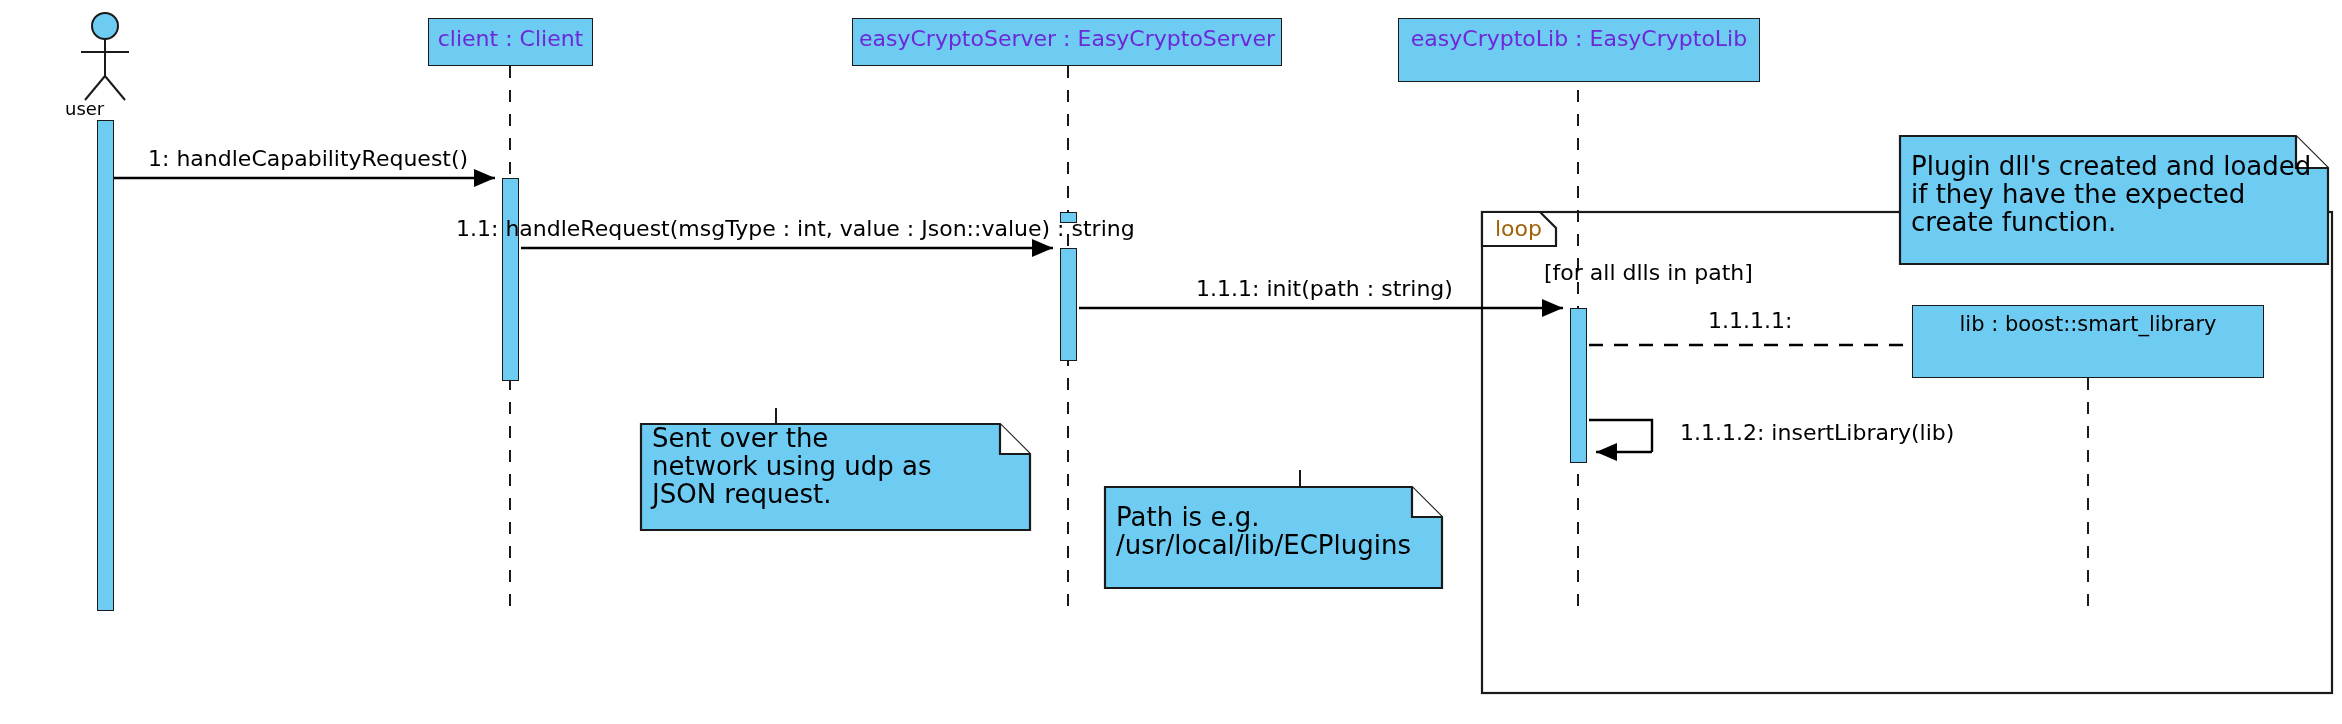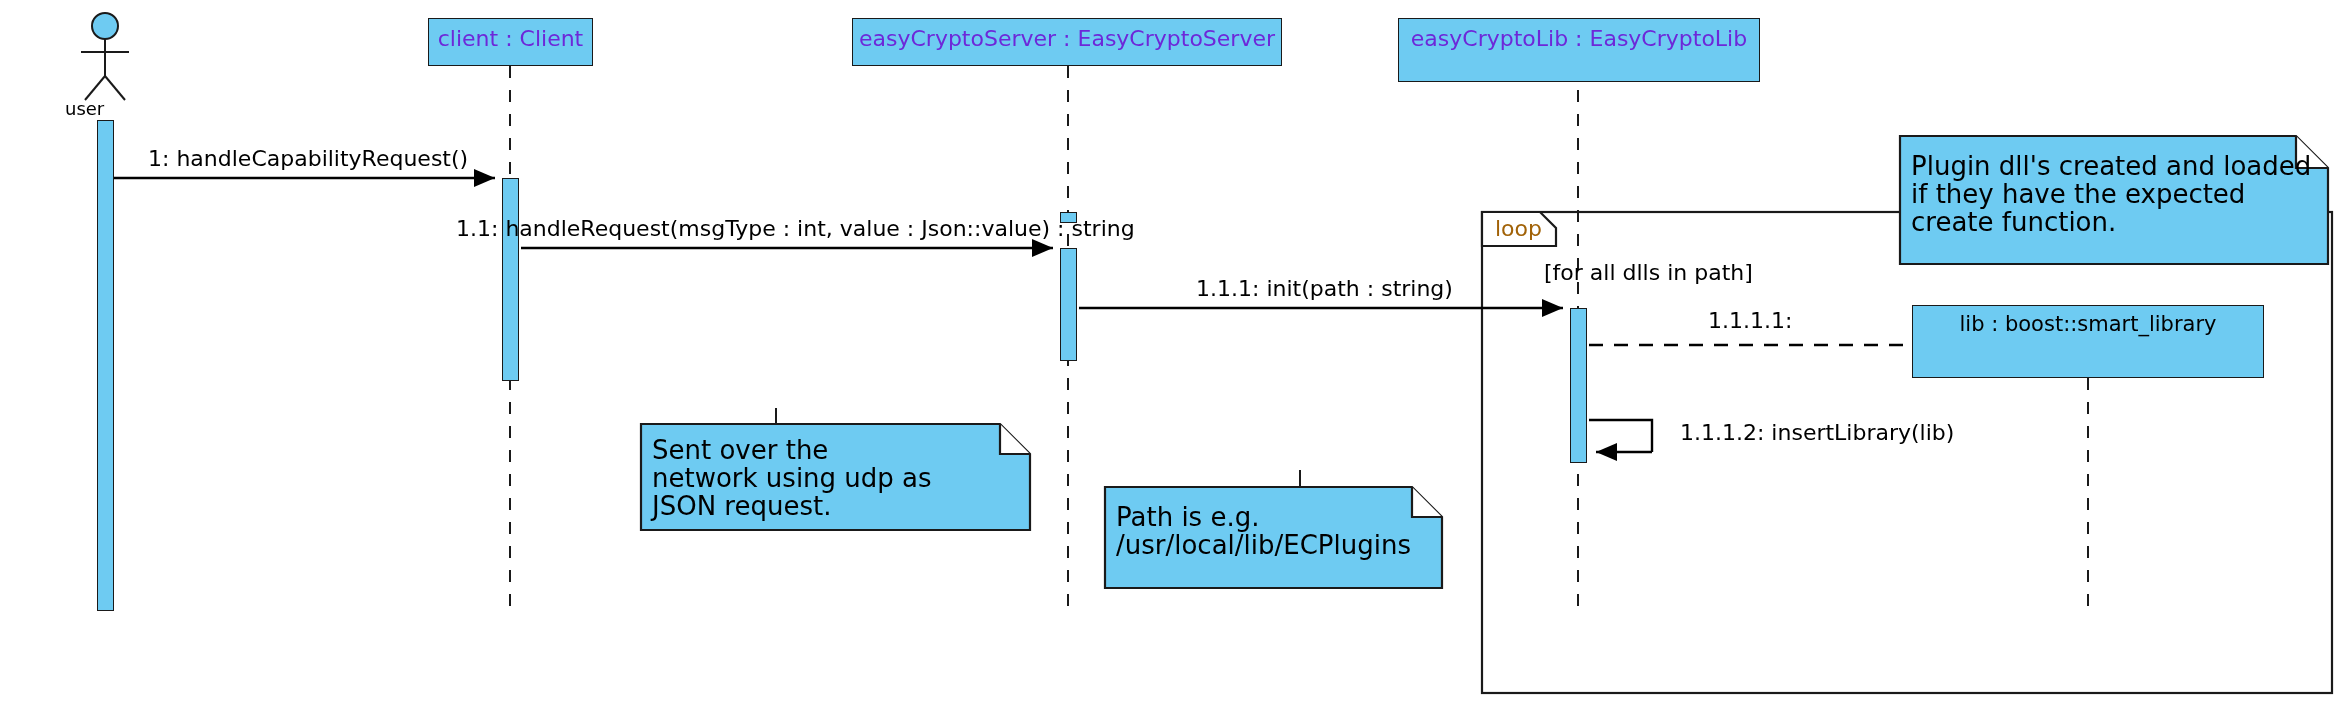--- a/index.html
+++ b/index.html
@@ -211,21 +211,21 @@
   <div class="frame-label" style="left:1495px; top:216px;">loop</div>
 
   <div class="guard-label" style="left:1544px; top:260px;">[for all dlls in path]</div>
 
   <div class="note" style="left:1900px; top:136px; width:428px; height:128px;">
     <div class="note-text" style="top:6px;">Plugin dll's created and loaded</div>
     <div class="note-text" style="top:34px;">if they have the expected</div>
     <div class="note-text" style="top:62px;">create function.</div>
   </div>
 
-  <div class="note" style="left:641px; top:420px; width:389px; height:134px;text-decoration:underline;">
+  <div class="note" style="left:641px; top:408px; width:389px; height:134px;text-decoration:underline;">
     <div class="note-text" style="top:6px;">Sent over the</div>
     <div class="note-text" style="top:34px;">network using udp as</div>
     <div class="note-text" style="top:62px;">JSON request.</div>
   </div>
 
   <div class="note" style="left:1105px; top:487px; width:383px; height:101px;border-radius:23px;">
     <div class="note-text" style="top:6px;">Path is e.g.</div>
     <div class="note-text" style="top:34px;">/usr/local/lib/ECPlugins</div>
   </div>
 

